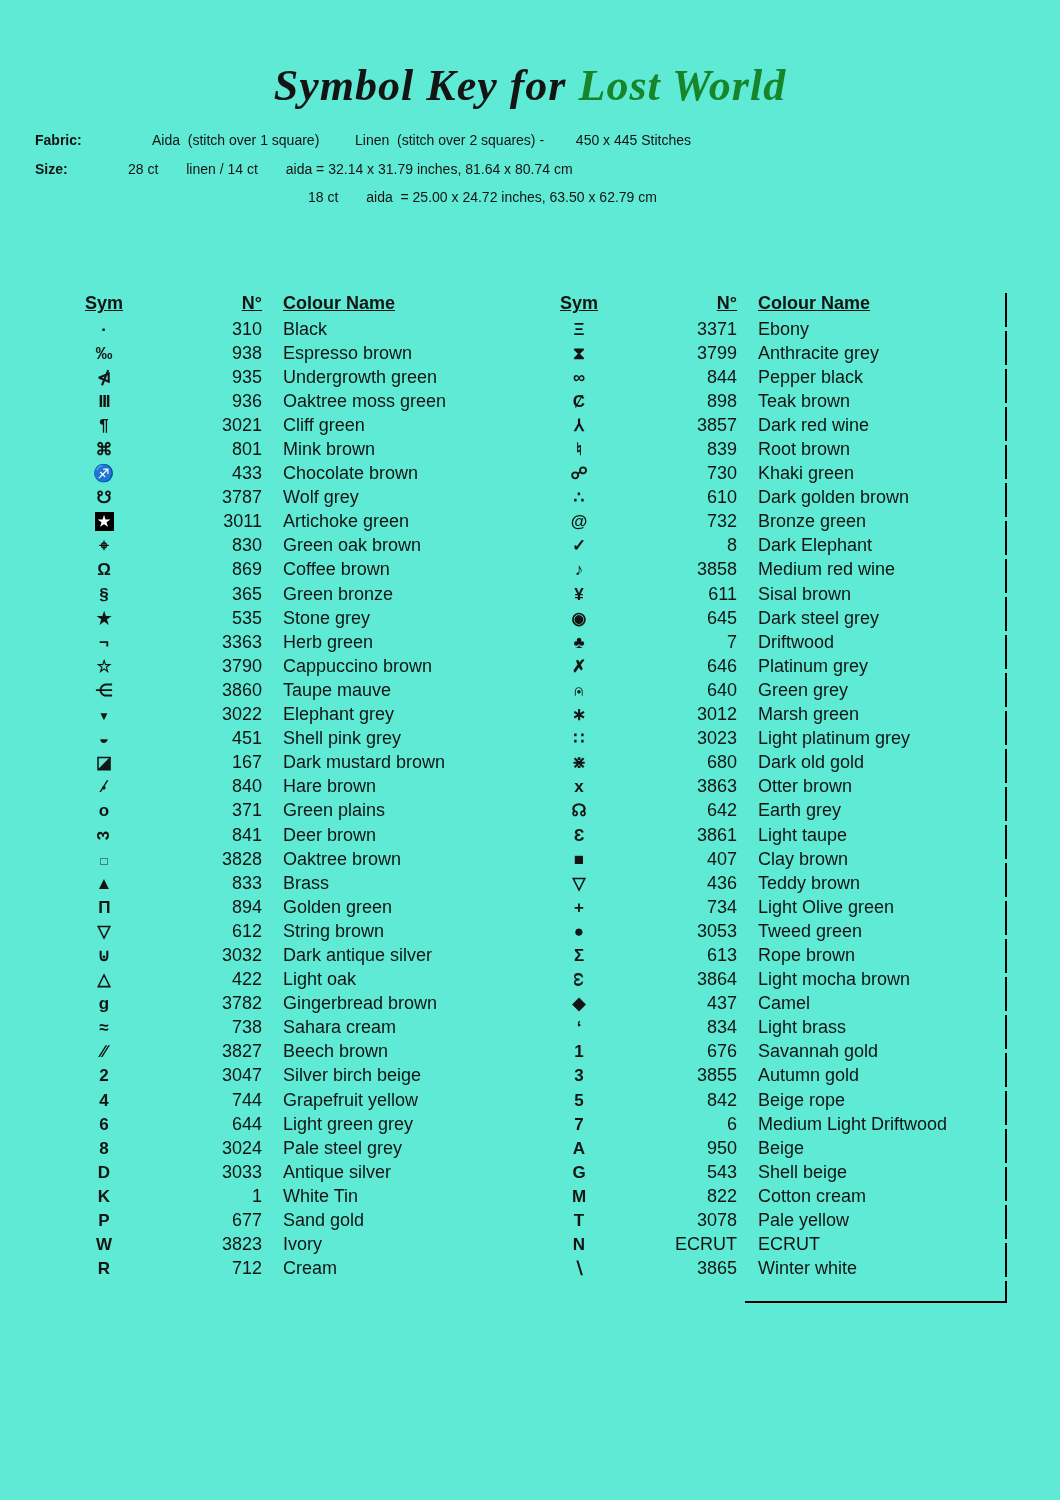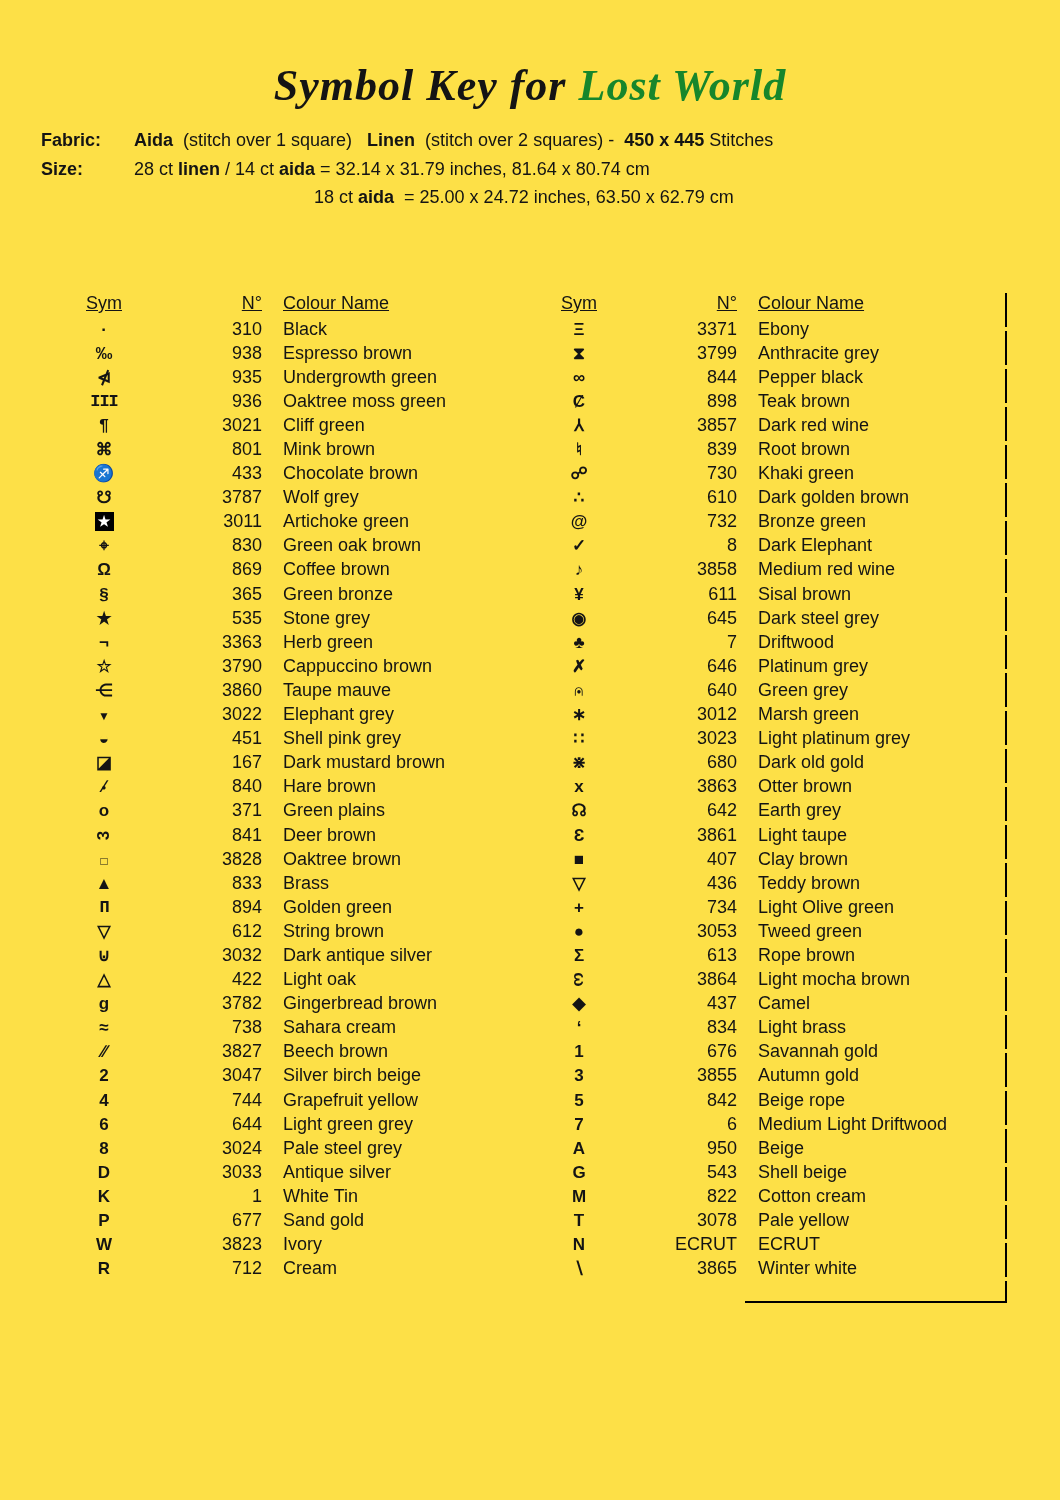--- a/index.html
+++ b/index.html
@@ -1,47 +1,47 @@
 <!DOCTYPE html>
 <html><head>
 <meta charset="utf-8">
 <style>
   html,body{margin:0;padding:0;background:#e8e8e8;}
   .page{
-    position:relative;width:1060px;height:1500px;margin:0 auto;background:#fde047;
+    position:relative;width:1060px;height:1500px;margin:0 auto;background:#5eead4;
     font-family:"Liberation Sans",sans-serif;color:#141414;overflow:hidden;
   }
   
   .title{
     position:absolute;top:60px;left:0;width:100%;text-align:center;margin:0;
     font-family:"Liberation Serif",serif;font-style:italic;font-weight:700;font-size:44px;
     letter-spacing:1px;white-space:nowrap;
   }
   .title .t-green{margin-left:12px;}
   
-  .info{position:absolute;left:41px;top:126px;font-size:18px;line-height:28.5px;}
+  .info{position:absolute;left:35px;top:126px;font-size:14px;line-height:28.5px;}
   .info-row{display:flex;align-items:flex-start;}
   .lbl{font-weight:700;width:93px;flex:0 0 93px;white-space:pre;}
   .seg,.size-line span{white-space:pre;}
-  .b{font-weight:700;}
+  .b{font-weight:400;margin-left:24px;}
   .size-line{white-space:pre;}
   .size-line.ind{padding-left:180px;}
   
   .key{position:absolute;left:78px;top:290px;display:flex;gap:33px;font-size:18px;}
   .col{width:442px;}
   .col:last-child{width:457px;}
   .hdr{display:grid;grid-template-columns:52px 132px auto;height:27px;align-items:center;}
-  .hdr span{font-weight:400;text-decoration:underline;}
+  .hdr span{font-weight:700;text-decoration:underline;}
   .hdr .sym-h{text-align:center;}
   .hdr .num-h{text-align:right;}
   .hdr .name-h{padding-left:21px;}
   .row{display:grid;grid-template-columns:52px 132px auto;height:24.1px;align-items:center;}
   .sym{text-align:center;font-weight:700;font-size:17px;position:relative;line-height:1;}
   .glyph{display:inline-block;}
-  .glyph.serif{font-family:Liberation Mono, monospace;letter-spacing:-1px;}
+  .glyph.serif{font-family:Liberation Sans, sans-serif;letter-spacing:-1px;}
   .glyph.inv{background:#000;color:#fff;width:19px;height:19px;line-height:19px;font-size:14px;}
   .glyph.sm{font-size:12px;}
   .num{text-align:right;}
   .name{padding-left:21px;white-space:nowrap;}
   .ov{position:absolute;left:50%;top:57%;transform:translate(-50%,-50%);font-size:8px;line-height:1;}
   
   .border-v{
     position:absolute;left:1005px;top:293px;width:2px;height:1010px;
     background:repeating-linear-gradient(to bottom,#000 0 34px,transparent 34px 38px);
   }

